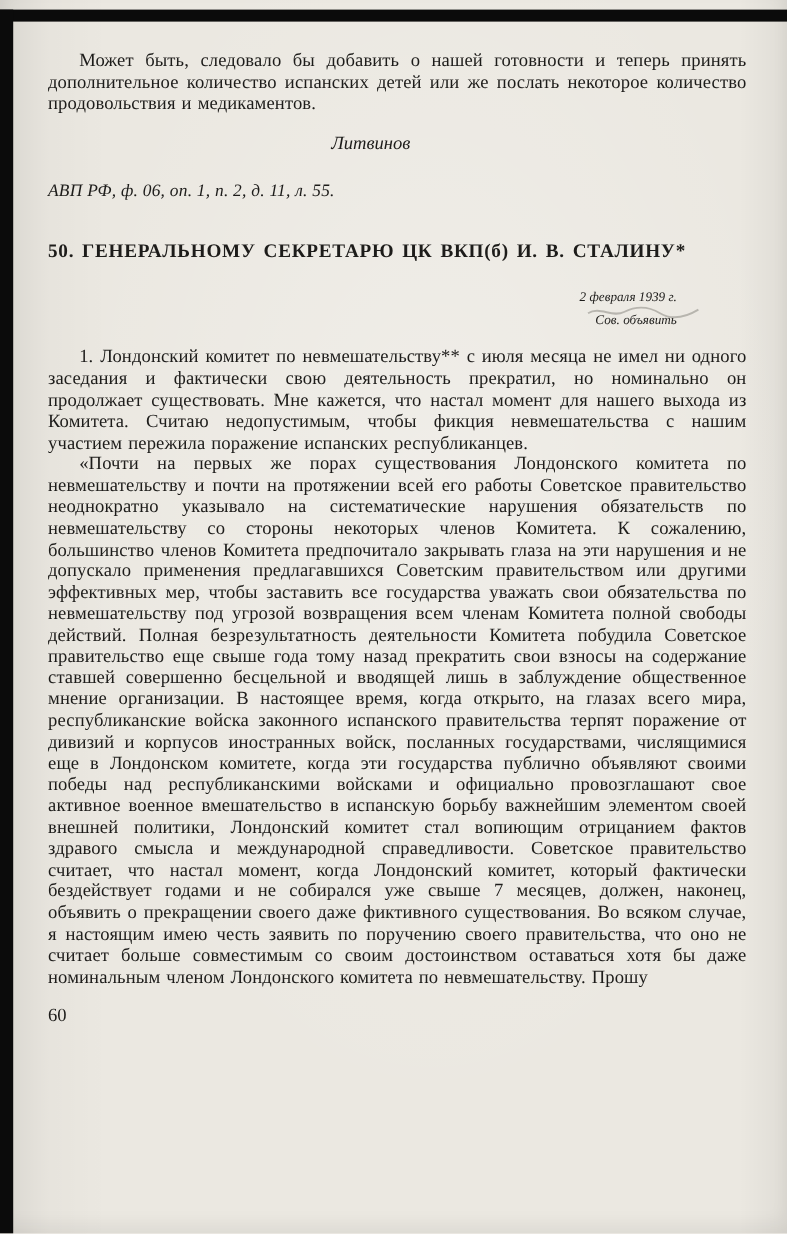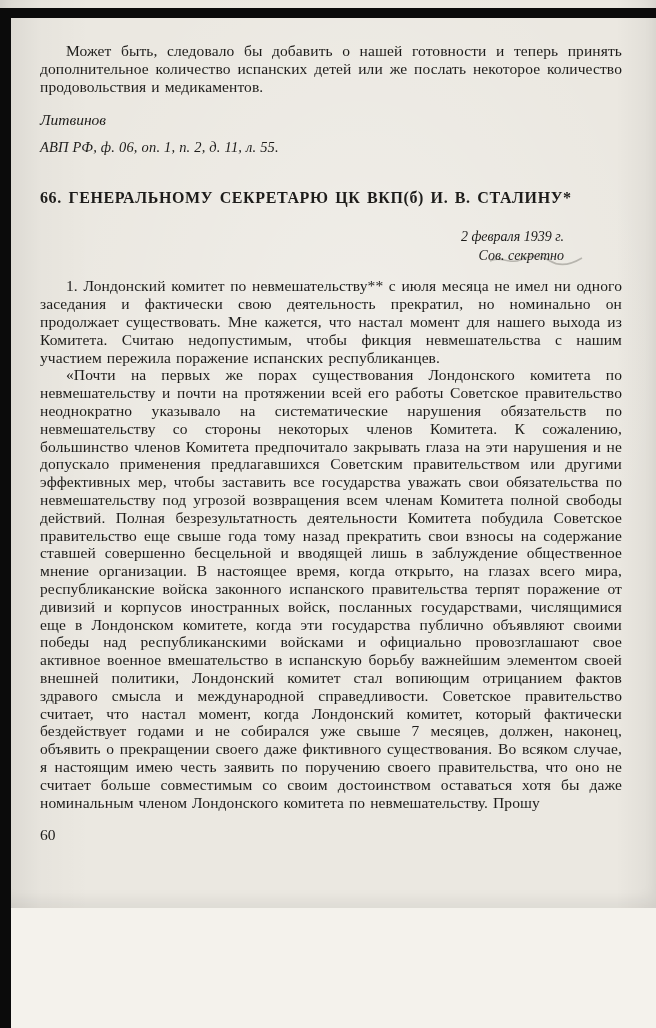--- a/index.html
+++ b/index.html
@@ -7,21 +7,21 @@
     padding: 0;
     width: 656px;
     height: 1028px;
     overflow: hidden;
     background: #f4f2ec;
     font-family: "Liberation Serif", "DejaVu Serif", serif;
   }
   .scan-page {
     position: relative;
     width: 656px;
-    height: 908px;
+    height: 1028px;
     background:
       radial-gradient(ellipse at 55% 40%, rgba(255,255,255,0.25), rgba(0,0,0,0) 60%),
       linear-gradient(90deg, rgba(0,0,0,0.08) 0, rgba(0,0,0,0.02) 40px, rgba(0,0,0,0) 90px),
       linear-gradient(270deg, rgba(0,0,0,0.05) 0, rgba(0,0,0,0) 40px),
       #ebe8e1;
     color: #1d1c1a;
     box-shadow: inset 0 -8px 14px rgba(0,0,0,0.06);
   }
   .edge-top {
     position: absolute;
@@ -45,46 +45,46 @@
     margin: 0;
     font-size: 15.5px;
     line-height: 17.8px;
     text-align: justify;
     text-indent: 26px;
     letter-spacing: 0.1px;
     word-spacing: 1px;
   }
   .signature {
     margin-top: 16px;
-    text-align: left;
+    text-align: center;
     padding-right: 44px;
     font-style: italic;
     font-size: 15.5px;
   }
   .archive-ref {
-    margin-top: 10px;
+    margin-top: 22px;
     font-style: italic;
     font-size: 14.5px;
     letter-spacing: 0.2px;
   }
   .doc-heading {
     margin: 33px 0 0 0;
     font-size: 16px;
     font-weight: bold;
     letter-spacing: 0.6px;
     word-spacing: 2px;
     text-align: left;
     white-space: nowrap;
   }
   .date-block {
     margin-top: 20px;
     text-align: right;
     padding-right: 58px;
     font-style: italic;
-    font-size: 14px;
+    font-size: 11px;
     line-height: 19px;
   }
   .doc-body {
     margin-top: 12px;
   }
   .doc-body .para + .para { margin-top: 0; }
   .footnotes {
     margin-top: 9px;
   }
   .footnote {
@@ -120,25 +120,25 @@
   </svg>
 
   <div class="content">
 
     <p class="para">Может быть, следовало бы добавить о нашей готовности и теперь принять дополнительное количество испанских детей или же послать некоторое количество продовольствия и медикаментов.</p>
 
     <div class="signature">Литвинов</div>
 
     <div class="archive-ref">АВП РФ, ф. 06, оп. 1, п. 2, д. 11, л. 55.</div>
 
-    <h1 class="doc-heading">66. ГЕНЕРАЛЬНОМУ СЕКРЕТАРЮ ЦК ВКП(б) И. В. СТАЛИНУ*</h1>
+    <h1 class="doc-heading">50. ГЕНЕРАЛЬНОМУ СЕКРЕТАРЮ ЦК ВКП(б) И. В. СТАЛИНУ*</h1>
 
     <div class="date-block">
       <div>2 февраля 1939 г.</div>
-      <div>Сов. секретно</div>
+      <div>Сов. объявить</div>
     </div>
 
     <div class="doc-body">
         <p class="para">1. Лондонский комитет по невмешательству** с июля месяца не имел ни одного заседания и фактически свою деятельность прекратил, но номинально он продолжает существовать. Мне кажется, что настал момент для нашего выхода из Комитета. Считаю недопустимым, чтобы фикция невмешательства с нашим участием пережила поражение испанских республиканцев.</p>
         <p class="para">«Почти на первых же порах существования Лондонского комитета по невмешательству и почти на протяжении всей его работы Советское правительство неоднократно указывало на систематические нарушения обязательств по невмешательству со стороны некоторых членов Комитета. К сожалению, большинство членов Комитета предпочитало закрывать глаза на эти нарушения и не допускало применения предлагавшихся Советским правительством или другими эффективных мер, чтобы заставить все государства уважать свои обязательства по невмешательству под угрозой возвращения всем членам Комитета полной свободы действий. Полная безрезультатность деятельности Комитета побудила Советское правительство еще свыше года тому назад прекратить свои взносы на содержание ставшей совершенно бесцельной и вводящей лишь в заблуждение общественное мнение организации. В настоящее время, когда открыто, на глазах всего мира, республиканские войска законного испанского правительства терпят поражение от дивизий и корпусов иностранных войск, посланных государствами, числящимися еще в Лондонском комитете, когда эти государства публично объявляют своими победы над республиканскими войсками и официально провозглашают свое активное военное вмешательство в испанскую борьбу важнейшим элементом своей внешней политики, Лондонский комитет стал вопиющим отрицанием фактов здравого смысла и международной справедливости. Советское правительство считает, что настал момент, когда Лондонский комитет, который фактически бездействует годами и не собирался уже свыше 7 месяцев, должен, наконец, объявить о прекращении своего даже фиктивного существования. Во всяком случае, я настоящим имею честь заявить по поручению своего правительства, что оно не считает больше совместимым со своим достоинством оставаться хотя бы даже номинальным членом Лондонского комитета по невмешательству. Прошу</p>
       </div>
 
     <div class="footnotes">
       </div>
 

